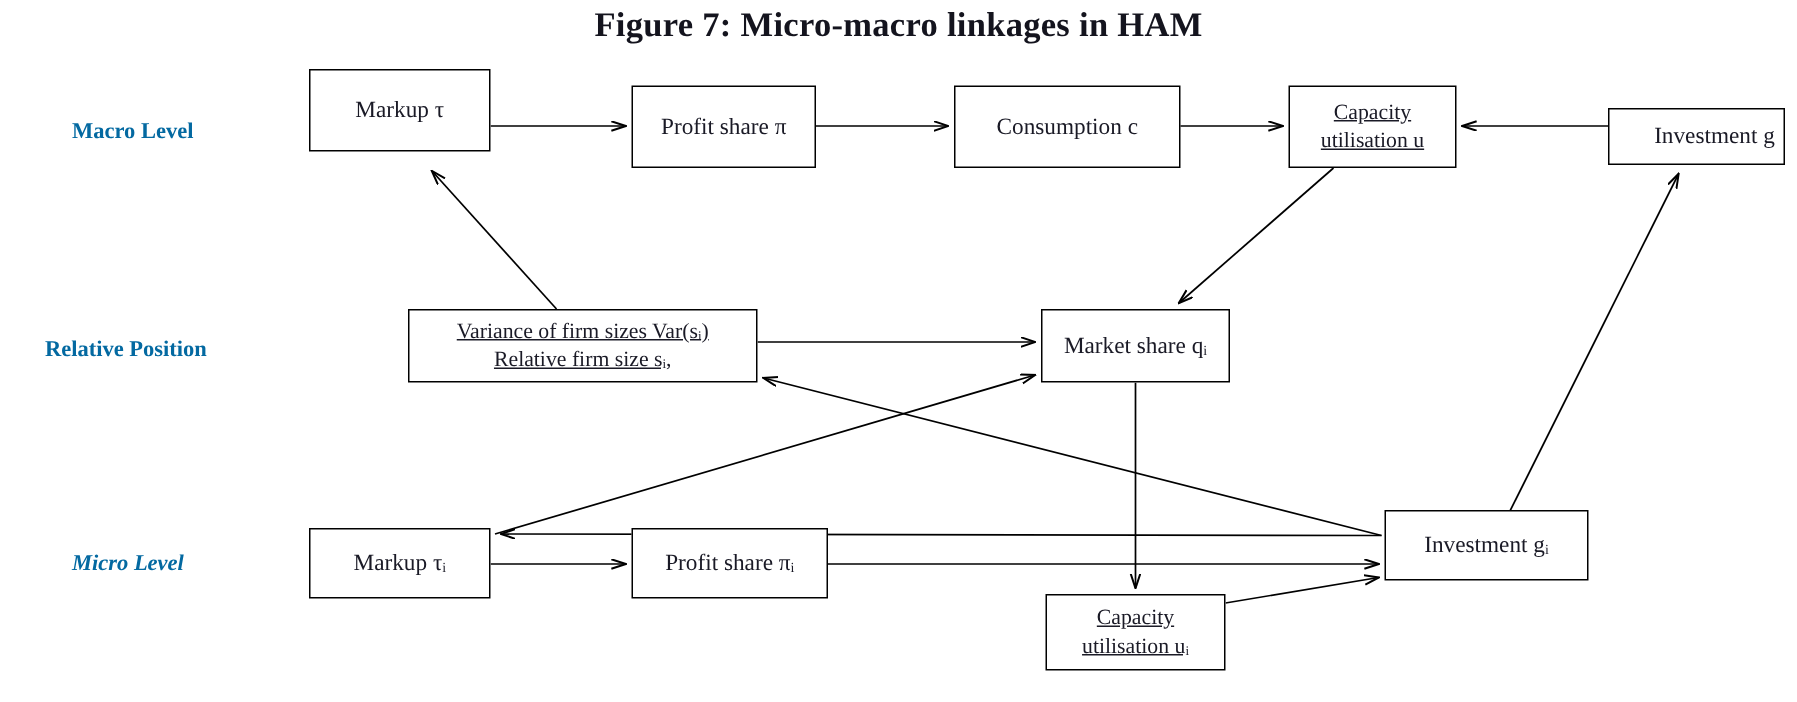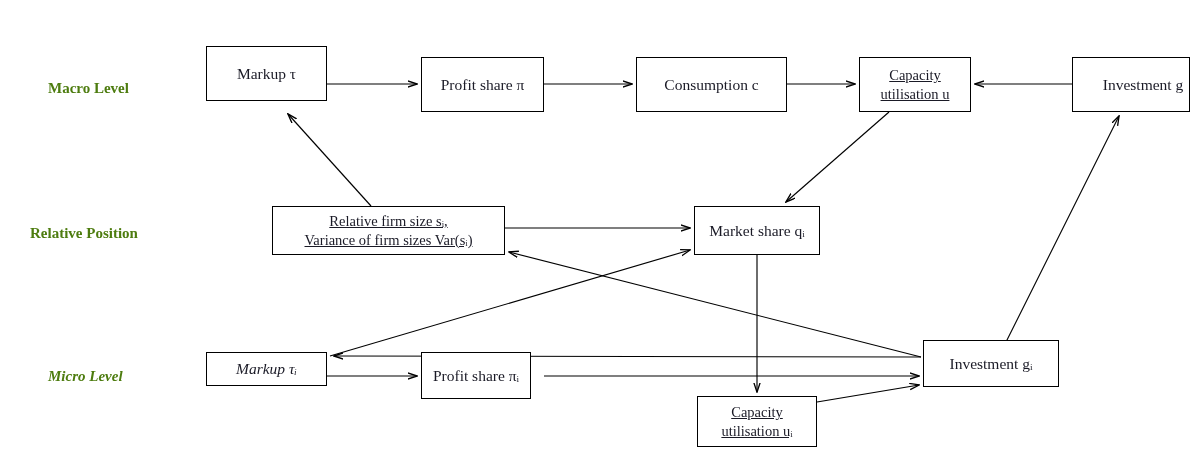--- a/index.html
+++ b/index.html
@@ -24,21 +24,21 @@
     text-align: center;
     font-size: 23px;
     font-weight: bold;
     letter-spacing: 0.2px;
     color: #14141e;
   }
   .row-label {
     position: absolute;
     font-size: 15px;
     font-weight: bold;
-    color: #4d7c0f;
+    color: #0369a1;
     white-space: nowrap;
   }
   .node {
     position: absolute;
     box-sizing: border-box;
     border: 1.2px solid #000000;
     background: #ffffff;
     display: flex;
     align-items: center;
     justify-content: center;
@@ -64,20 +64,21 @@
     stroke: #000000;
     stroke-width: 1.15;
     fill: none;
   }
 </style>
 </head>
 <body>
 
 <div id="page">
 
+  <div id="figure-title">Figure 7: Micro-macro linkages in HAM</div>
 
   <svg id="edges" viewBox="0 0 1198 468">
     <defs>
       <marker id="arrowhead" markerWidth="9" markerHeight="9" refX="8.2" refY="3.1" orient="auto" markerUnits="strokeWidth">
         <path d="M0,0.35 L8.4,3.1 L0,5.85" fill="none" stroke="#000000" stroke-width="0.95"></path>
       </marker>
     </defs>
     <g id="edge-group">
         <path d="M327,84 L417,84" marker-end="url(#arrowhead)"></path>
         <path d="M544,84 L632,84" marker-end="url(#arrowhead)"></path>
@@ -112,42 +113,42 @@
         <div>
           <span class="line">Consumption c</span>
         </div>
       </div>
       <div class="node small" style="left: 859px; top: 57px; width: 112px; height: 55px;">
         <div>
           <span class="line">Capacity</span>
           <span class="line">utilisation u</span>
         </div>
       </div>
-      <div class="node" style="left: 1072px; top: 57px; width: 118px; height: 55px; padding-left: 28px;">
+      <div class="node" style="left: 1072px; top: 72px; width: 118px; height: 38px; padding-left: 28px;">
         <div>
           <span class="line">Investment g</span>
         </div>
       </div>
       <div class="node small" style="left: 272px; top: 206px; width: 233px; height: 49px;">
         <div>
+          <span class="line">Variance of firm sizes Var(sᵢ)</span>
           <span class="line">Relative firm size sᵢ,</span>
-          <span class="line">Variance of firm sizes Var(sᵢ)</span>
         </div>
       </div>
       <div class="node" style="left: 694px; top: 206px; width: 126px; height: 49px;">
         <div>
           <span class="line">Market share qᵢ</span>
         </div>
       </div>
-      <div class="node" style="left: 206px; top: 352px; width: 121px; height: 34px; font-style: italic;">
+      <div class="node" style="left: 206px; top: 352px; width: 121px; height: 47px;">
         <div>
           <span class="line">Markup τᵢ</span>
         </div>
       </div>
-      <div class="node" style="left: 421px; top: 352px; width: 110px; height: 47px;">
+      <div class="node" style="left: 421px; top: 352px; width: 131px; height: 47px;">
         <div>
           <span class="line">Profit share πᵢ</span>
         </div>
       </div>
       <div class="node" style="left: 923px; top: 340px; width: 136px; height: 47px;">
         <div>
           <span class="line">Investment gᵢ</span>
         </div>
       </div>
       <div class="node small" style="left: 697px; top: 396px; width: 120px; height: 51px;">

